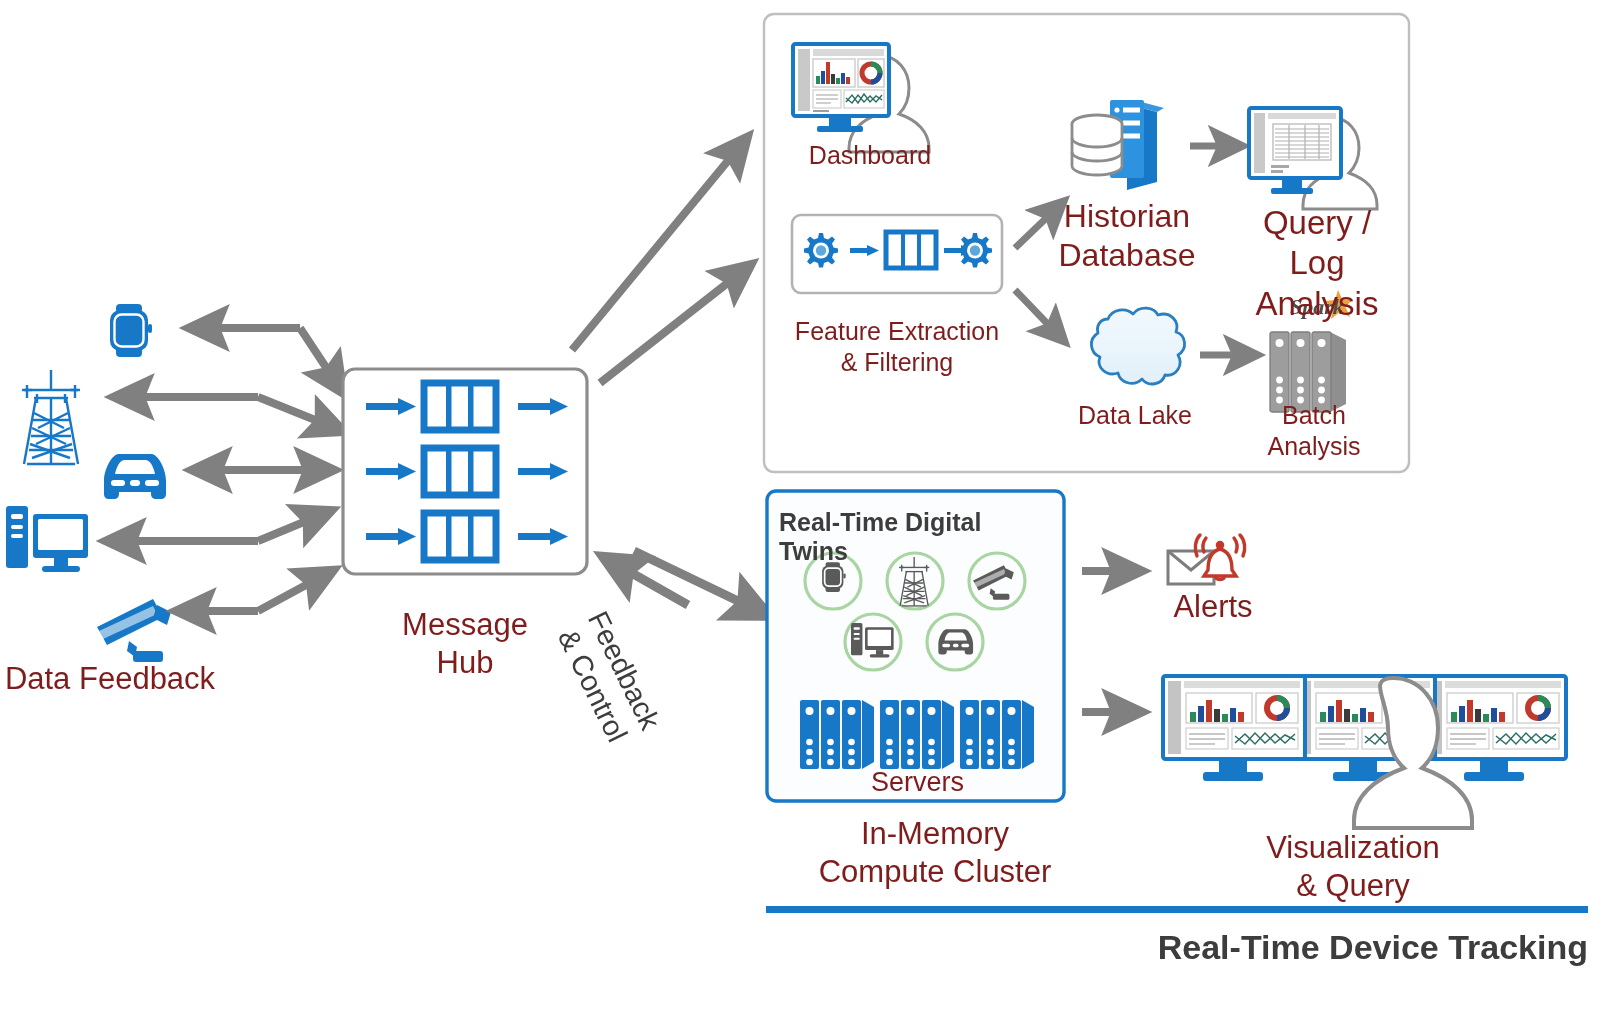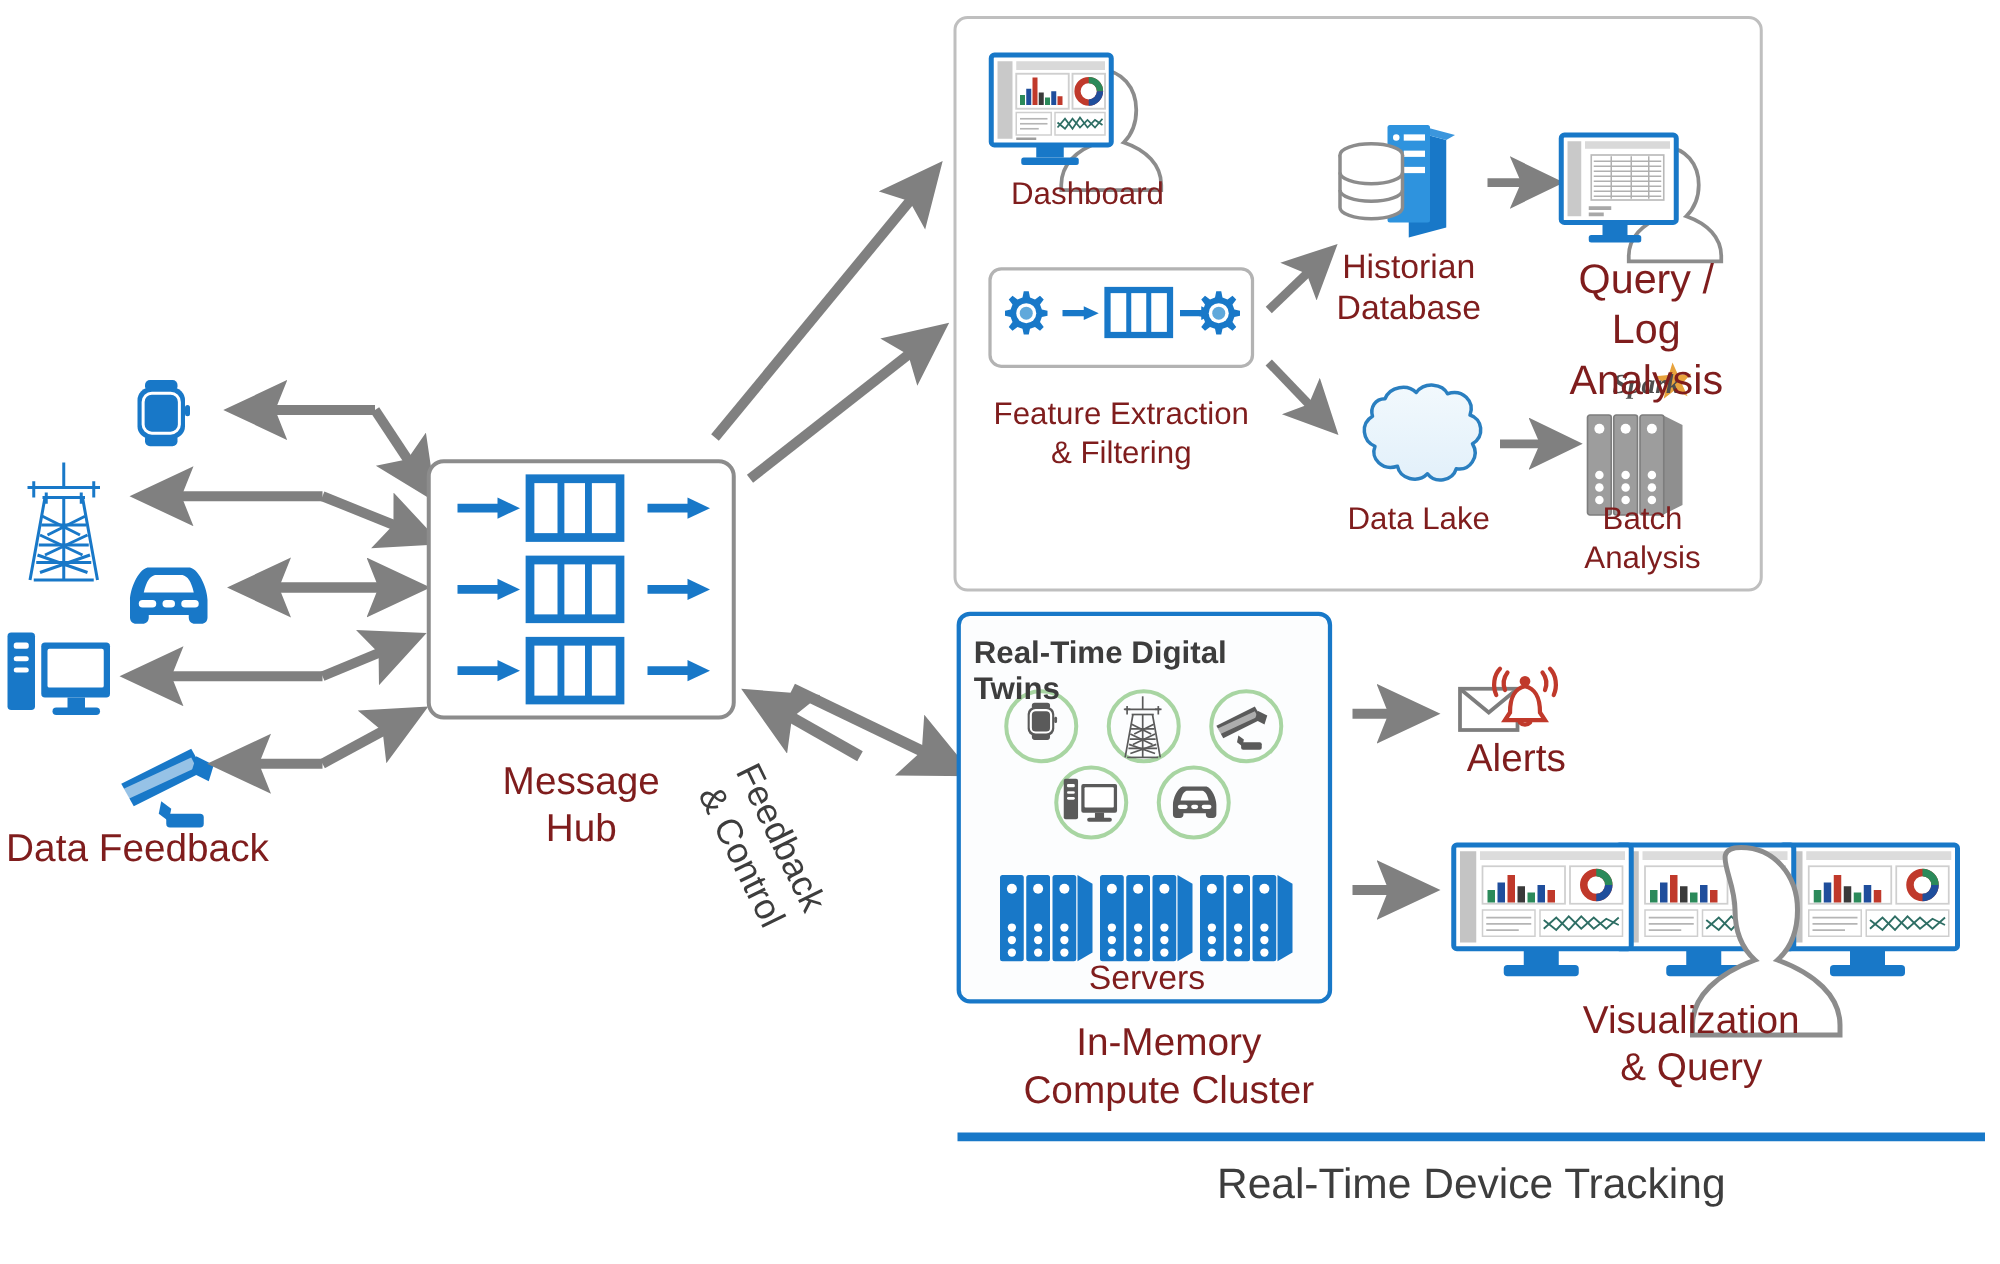--- a/index.html
+++ b/index.html
@@ -540,38 +540,38 @@
 <div style="position:absolute;left:600px;top:582px;width:180px;font-size:29px;color:#3d3d3d;
             text-align:center;line-height:1.2;white-space:pre-line;
             transform:rotate(64deg);transform-origin:left top;">Feedback
 &amp; Control</div>
 
 <div class="lbl" style="left:780px;top:140px;width:180px;font-size:25px;">Dashboard</div>
 
 <div class="lbl" style="left:787px;top:316px;width:220px;font-size:25px;">Feature Extraction
 &amp; Filtering</div>
 
-<div class="lbl" style="left:1042px;top:197px;width:170px;font-size:27px;">Historian
+<div class="lbl" style="left:1042px;top:197px;width:170px;font-size:32px;">Historian
 Database</div>
 
 <div class="lbl" style="left:1232px;top:203px;width:170px;font-size:33px;">Query / Log
 Analysis</div>
 
 <div class="lbl" style="left:1055px;top:400px;width:160px;font-size:25px;">Data Lake</div>
 
 <div class="lbl" style="left:1238px;top:400px;width:152px;font-size:25px;">Batch
 Analysis</div>
 
 <div style="position:absolute;left:779px;top:508px;width:276px;font-size:25px;font-weight:bold;
             color:#3d3d3d;text-align:left;">Real-Time Digital Twins</div>
 
 <div class="lbl" style="left:800px;top:766px;width:235px;font-size:27px;">Servers</div>
 
 <div class="lbl" style="left:780px;top:815px;width:310px;font-size:31px;">In-Memory
 Compute Cluster</div>
 
 <div class="lbl" style="left:1138px;top:588px;width:150px;font-size:31px;">Alerts</div>
 
-<div class="lbl" style="left:1203px;top:797px;width:300px;font-size:31px;">Visualization
+<div class="lbl" style="left:1203px;top:829px;width:300px;font-size:31px;">Visualization
 &amp; Query</div>
 
-<div style="position:absolute;left:766px;top:928px;width:822px;font-size:34px;font-weight:normal;
-            color:#3d3d3d;text-align:center;">Real-Time Device Tracking</div>
+<div style="position:absolute;left:766px;top:928px;width:822px;font-size:34px;font-weight:bold;
+            color:#3d3d3d;text-align:right;">Real-Time Device Tracking</div>
 
 </body></html>

